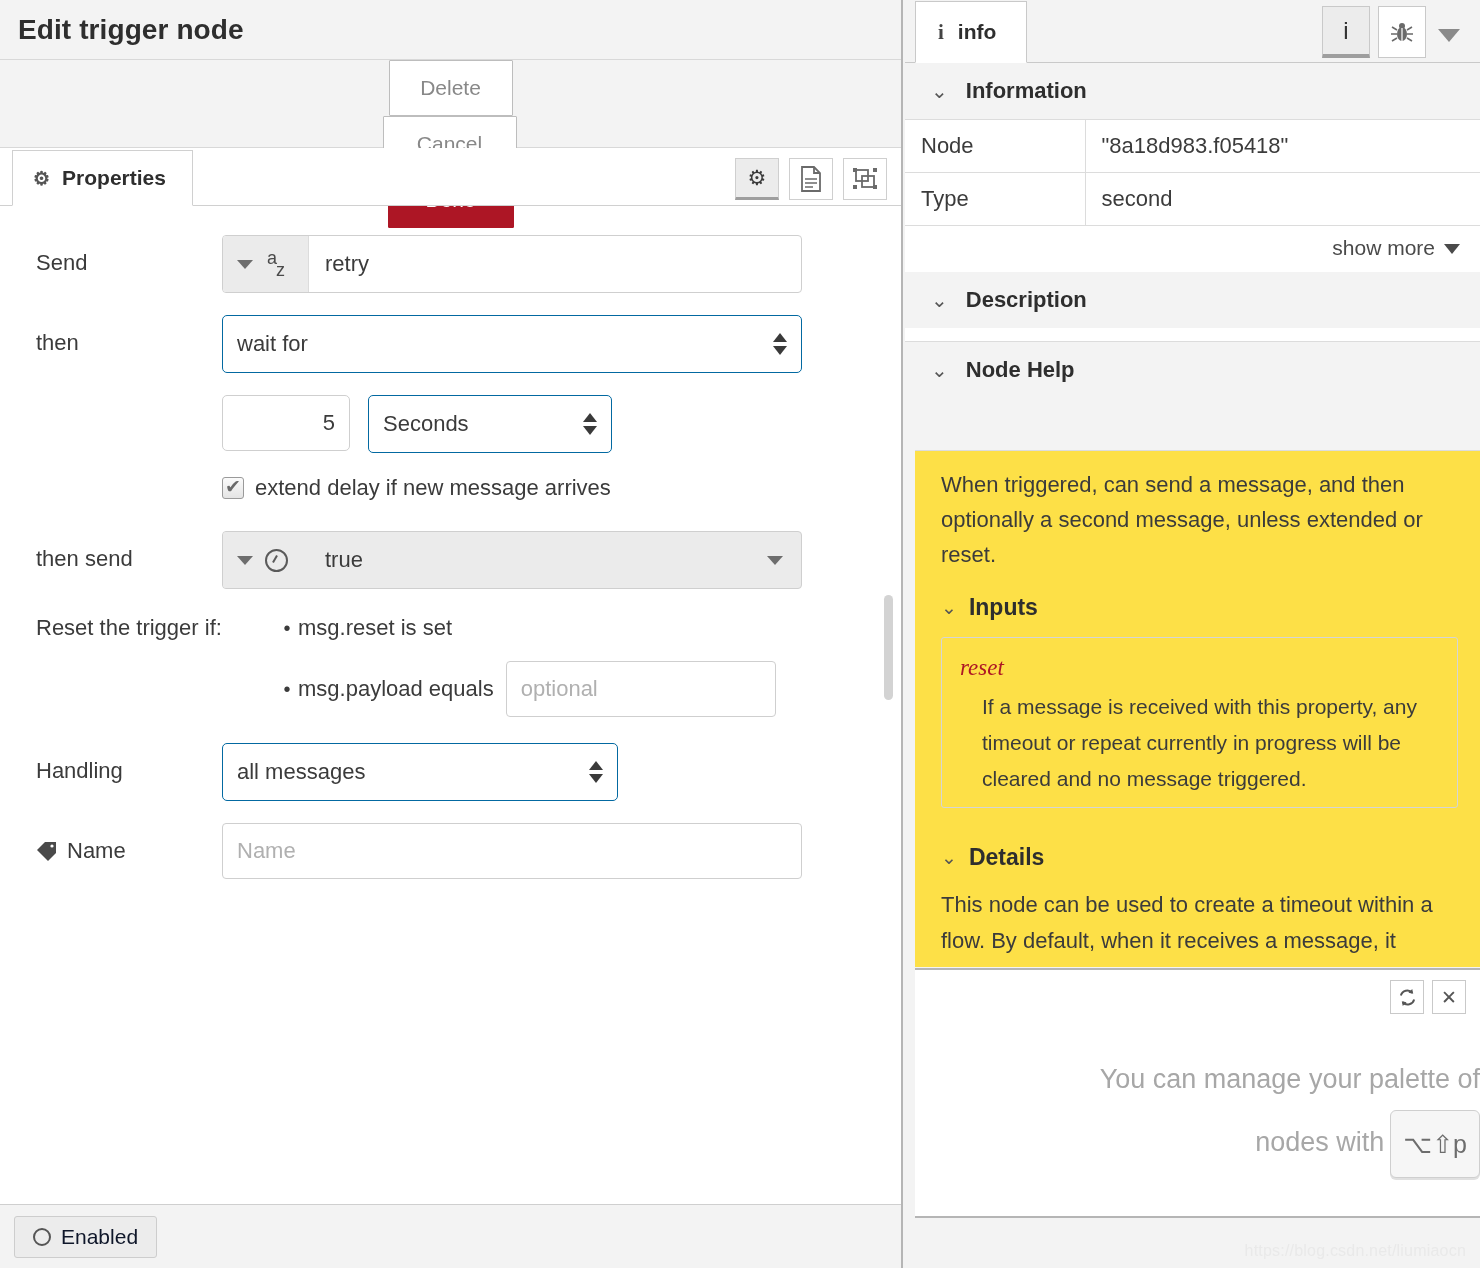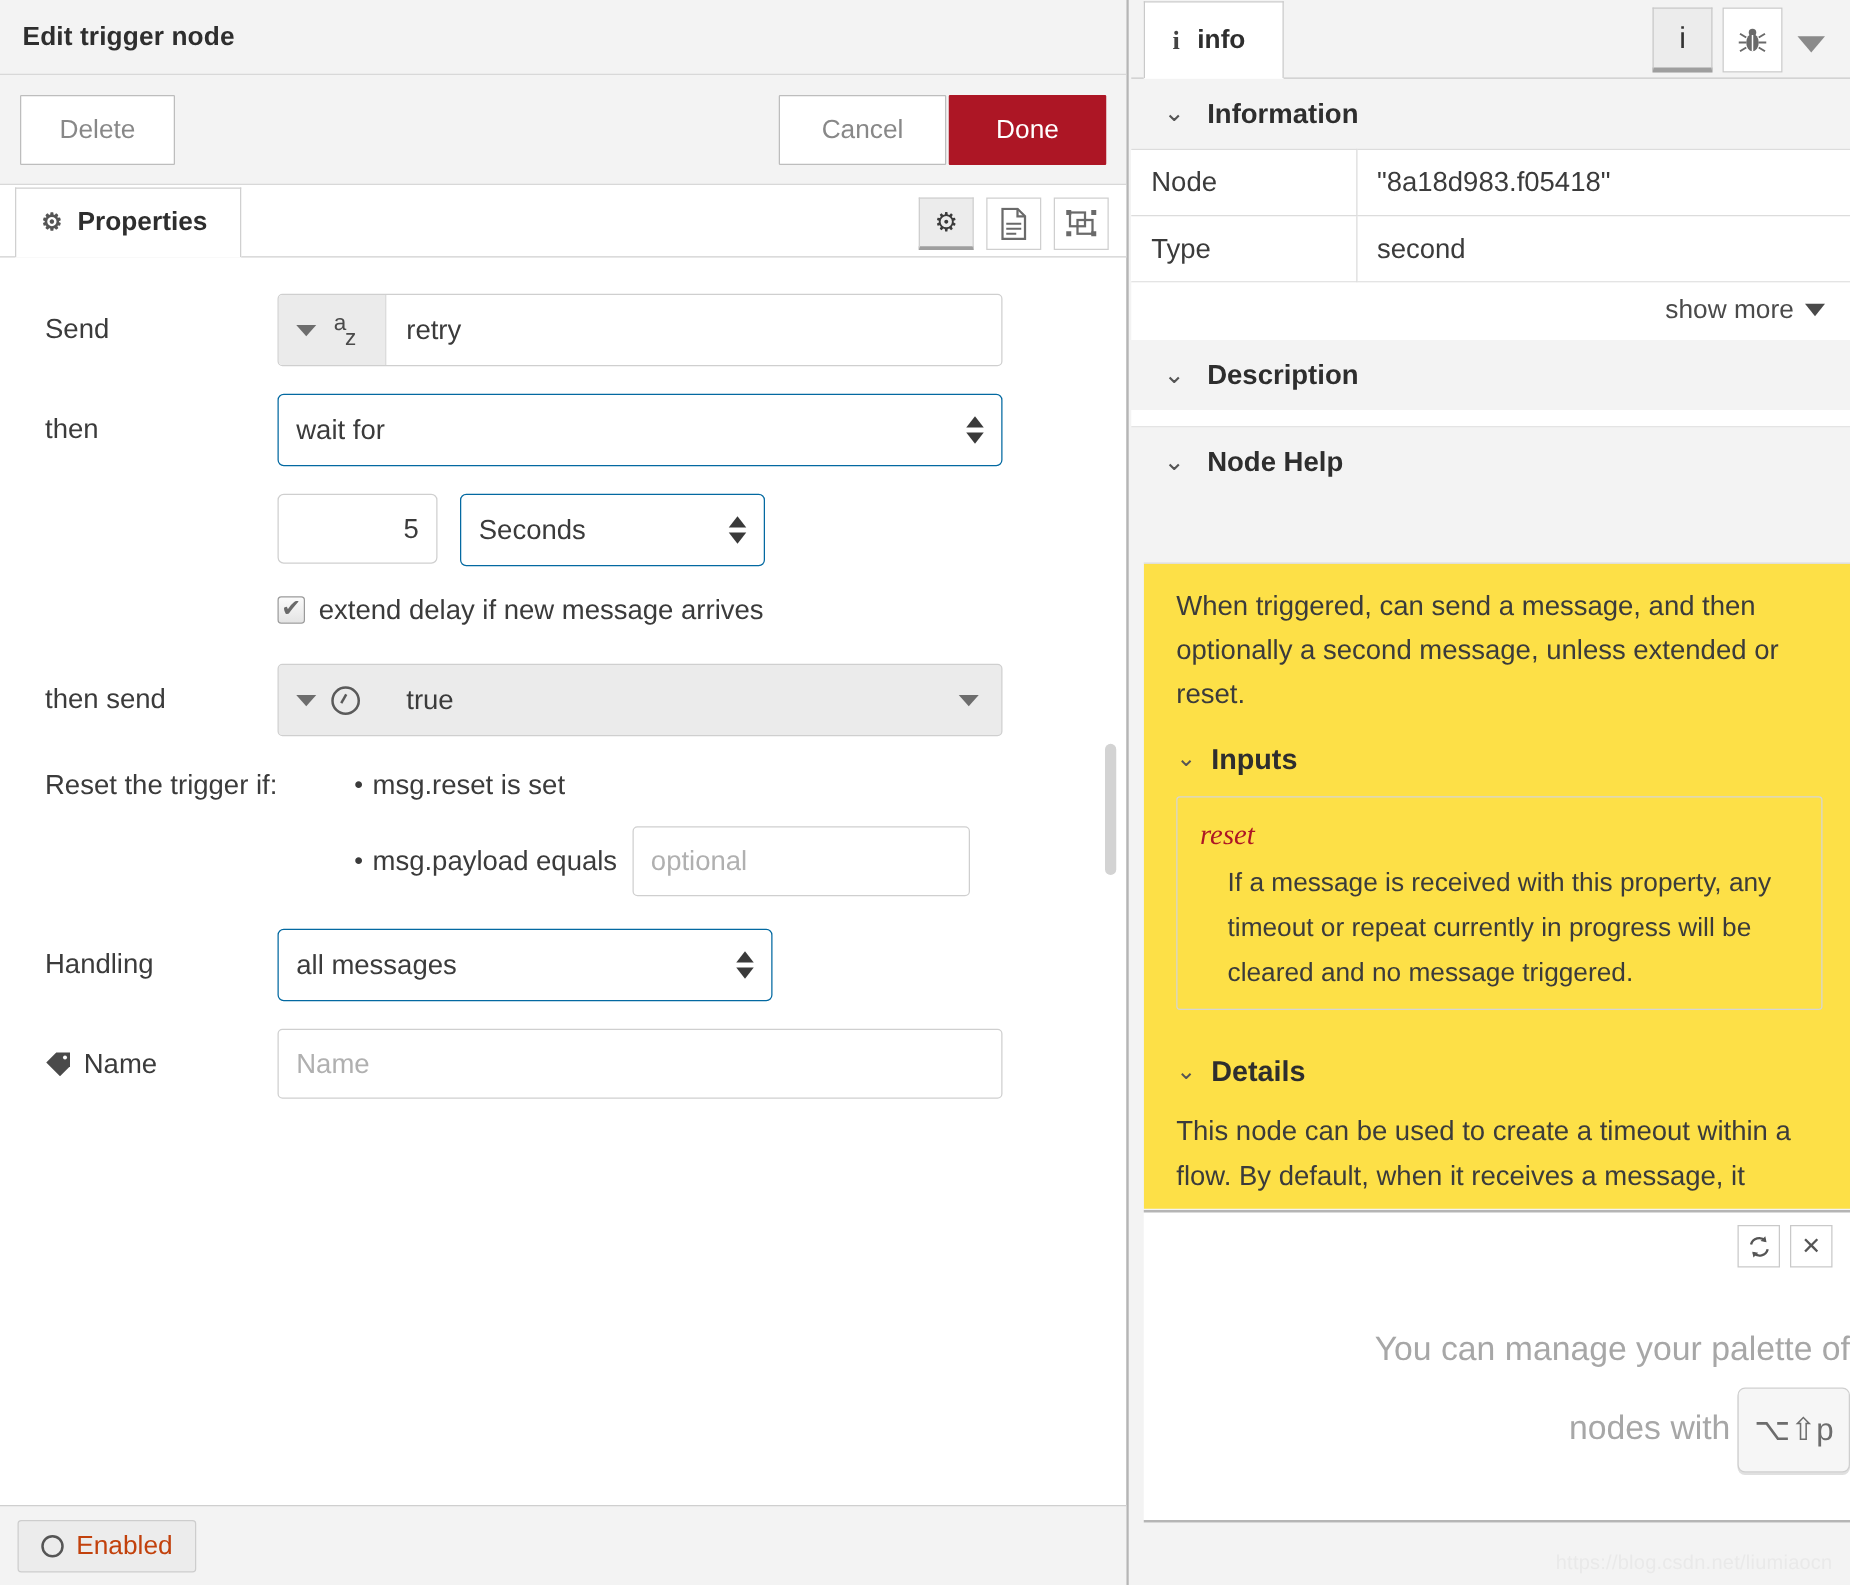--- a/index.html
+++ b/index.html
@@ -22,28 +22,29 @@
     border-right: 2px solid #b5b5b5;
   }
 
   .dialog-titlebar {
     height: 60px;
     background: #f3f3f3;
     border-bottom: 1px solid #d8d8d8;
     display: flex; align-items: center;
     padding-left: 18px;
   }
-  .dialog-title { font-size: 21px; font-weight: bold; color: #2e2e2e; letter-spacing: .1px; }
+  .dialog-title { font-size: 28px; font-weight: bold; color: #2e2e2e; letter-spacing: .1px; }
 
   .dialog-toolbar {
     height: 88px;
     background: #f3f3f3;
     border-bottom: 1px solid #d8d8d8;
     display: flex; align-items: center;
     padding: 0 16px;
+    flex-direction: column;
   }
   .btn {
     font-family: "Liberation Sans", sans-serif;
     font-size: 21px;
     background: #ffffff;
     border: 1px solid #bdbdbd;
     color: #888888;
     padding: 0 22px;
     height: 56px;
     line-height: 54px;
@@ -258,21 +259,21 @@
     padding-left: 14px;
   }
   .enabled-btn {
     display: flex; align-items: center; gap: 10px;
     background: #ececec;
     border: 1px solid #cdcdcd;
     border-radius: 3px;
     height: 42px;
     padding: 0 18px;
     font-size: 21px;
-    color: #c2410c;
+    color: #0f172a;
     cursor: pointer;
     text-align: center;
   }
   .circle-o {
     width: 18px; height: 18px; border-radius: 50%;
     border: 2px solid #555;
   }
 
   
   #sidebar {

